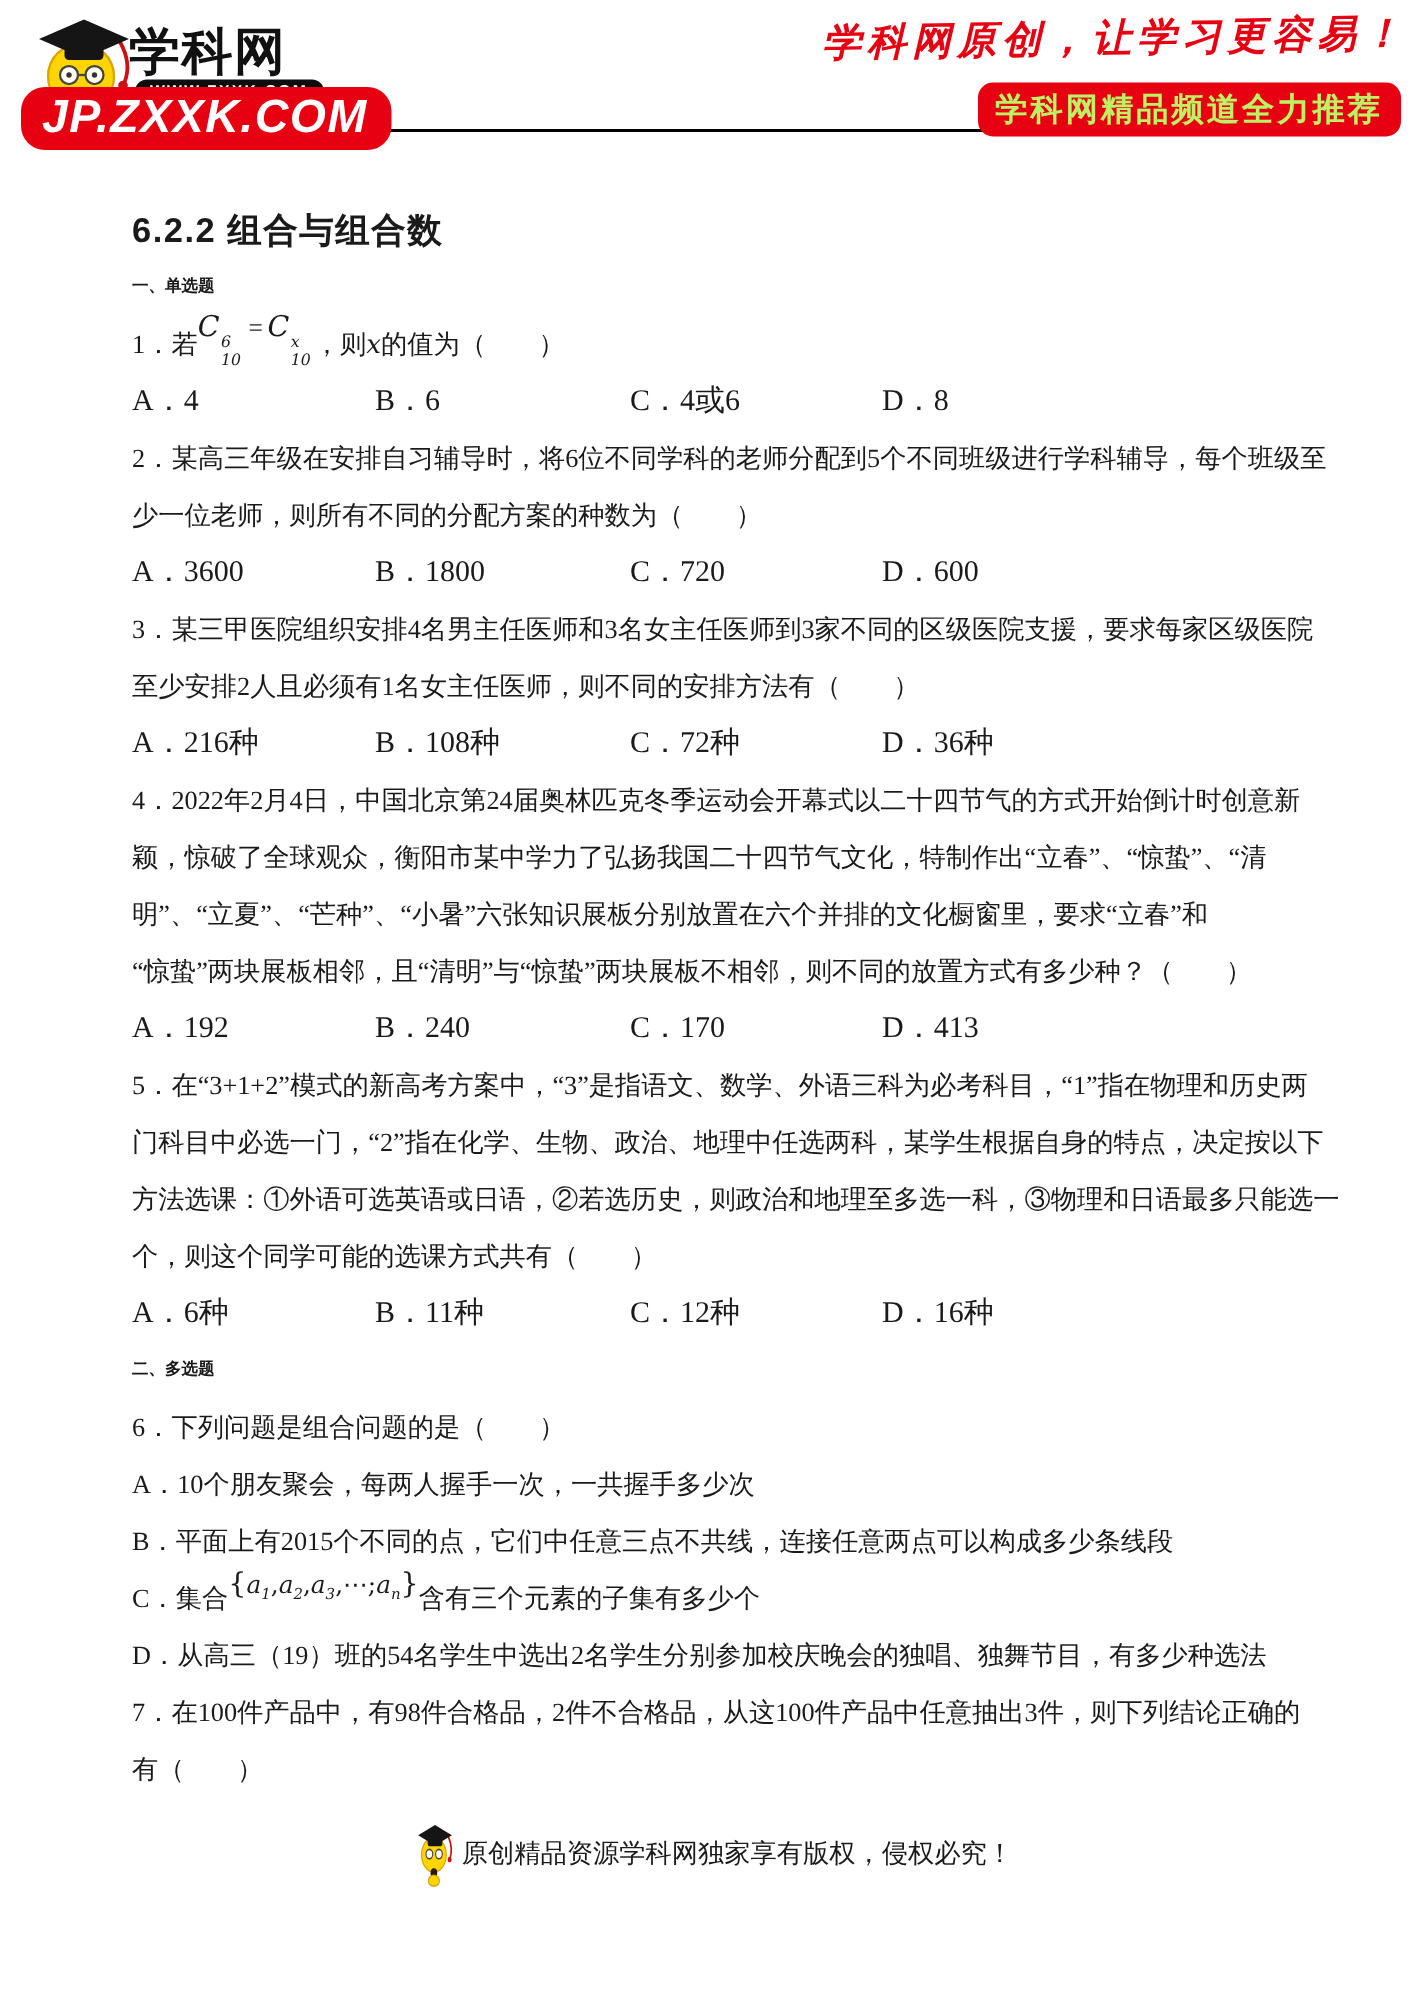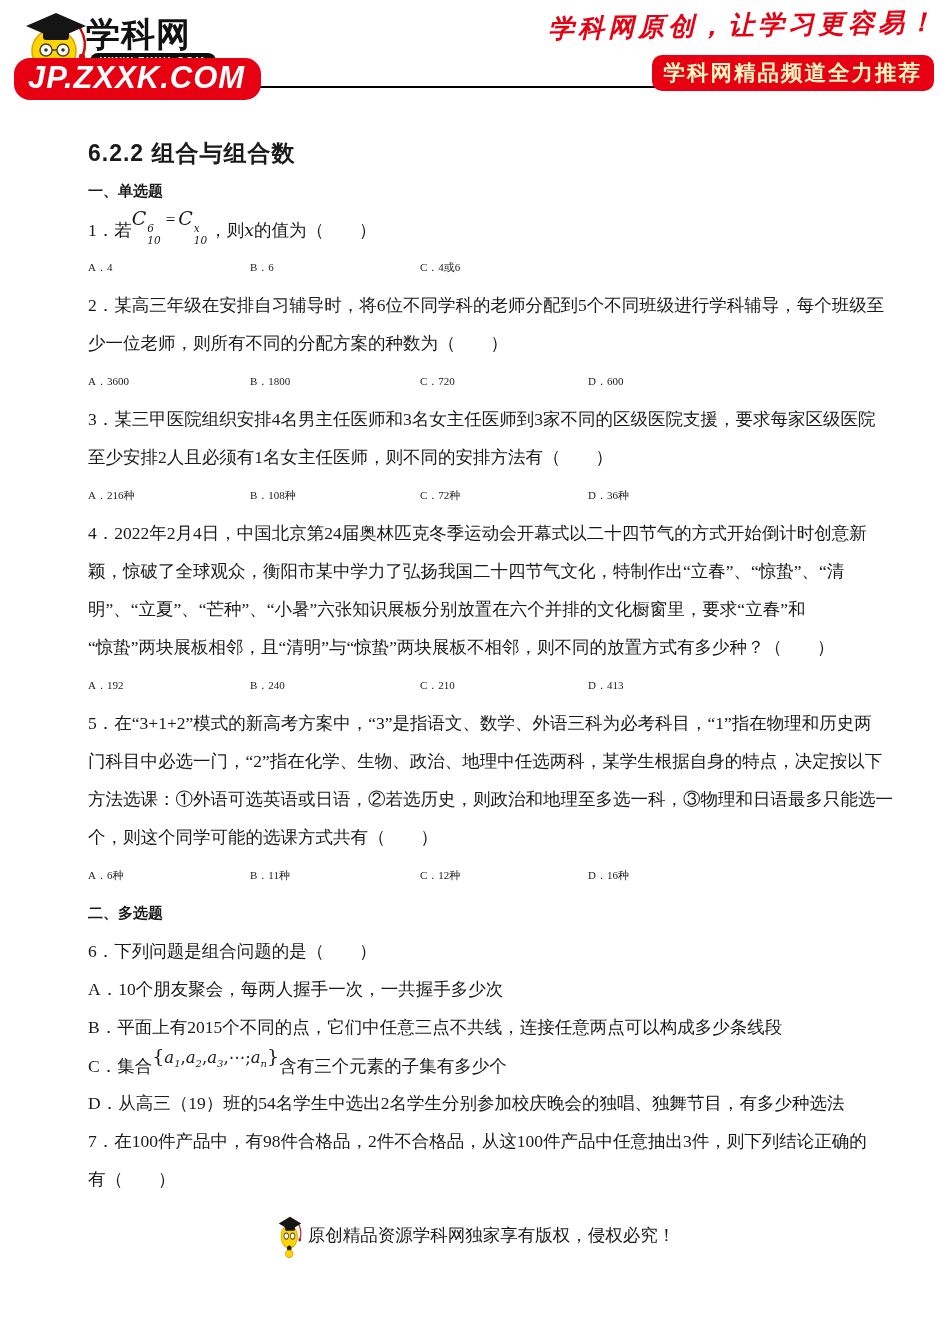--- a/index.html
+++ b/index.html
@@ -31,40 +31,40 @@
     padding:2px 16px 4px 14px; border-radius:16px;
   }
   .slogan{
     position:absolute; right:12px; top:8px; color:#e60012;
     font-family:"DejaVu Serif","Liberation Serif",serif;
     font-weight:bold; font-style:italic; font-size:26px; letter-spacing:4px;
     transform:rotate(-1deg); white-space:nowrap;
   }
   .promo{
     position:absolute; right:16px; top:55px; z-index:2;
-    background:#e60012; color:#fef9c3;
+    background:#e60012; color:#bef264;
     font-family:"Liberation Sans","DejaVu Sans",sans-serif;
     font-weight:bold; font-size:21.5px; letter-spacing:2px;
     padding:3px 12px 4px 12px; border-radius:10px; white-space:nowrap;
   }
   
   .main{padding:0 82px 0 88px;}
   .doc-title{
     font-family:"Liberation Sans","DejaVu Sans",sans-serif;
     font-weight:bold; font-size:23px; text-align:left;
     height:38px; line-height:38px; margin-top:34px; letter-spacing:1px;
   }
   .sec-head{
     font-family:"Liberation Sans","DejaVu Sans",sans-serif;
-    font-weight:bold; font-size:15px; height:38px; line-height:38px; white-space:pre;
+    font-weight:bold; font-size:11px; height:38px; line-height:38px; white-space:pre;
   }
   .line{height:38px; line-height:38px; font-size:17.5px; white-space:pre; overflow:visible;}
   .opts{
     display:grid; grid-template-columns:162px 170px 168px 1fr;
-    height:38px; line-height:38px; font-size:11px;
+    height:38px; line-height:38px; font-size:20px;
   }
   .opt{white-space:pre;}
   
   .raised{position:relative; top:-11px; display:inline-block;}
   .mi{font-style:italic; font-size:19px; font-family:"DejaVu Serif","Liberation Serif",serif;}
   .mo{font-style:normal; margin:0 3px; font-size:17px;}
   .stack{
     display:inline-flex; flex-direction:column; align-items:flex-start;
     font-size:10.5px; line-height:1.15; vertical-align:-7px;
     font-style:italic; margin-left:1px; margin-right:2px;
@@ -120,20 +120,21 @@
 
     <div class="doc-title">6.2.2 组合与组合数</div>
 
     <div class="sec-head">一、单选题</div>
 
     <div class="line"><span>1．若</span><span class="raised"><span class="mi">C</span><span class="stack"><span>6</span><span>10</span></span><span class="mo">=</span><span class="mi">C</span><span class="stack"><span>x</span><span>10</span></span></span><span>，则</span><span class="ivar">x</span><span>的值为（　　）</span></div>
     <div class="opts">
       <span class="opt">A．4</span>
       <span class="opt">B．6</span>
       <span class="opt">C．4或6</span>
+      <span class="opt">D．8</span>
     </div>
 
     <div>
       <div class="line">2．某高三年级在安排自习辅导时，将6位不同学科的老师分配到5个不同班级进行学科辅导，每个班级至</div>
       <div class="line">少一位老师，则所有不同的分配方案的种数为（　　）</div>
     </div>
     <div class="opts">
       <span class="opt">A．3600</span>
       <span class="opt">B．1800</span>
       <span class="opt">C．720</span>
@@ -153,21 +154,21 @@
 
     <div>
       <div class="line">4．2022年2月4日，中国北京第24届奥林匹克冬季运动会开幕式以二十四节气的方式开始倒计时创意新</div>
       <div class="line">颖，惊破了全球观众，衡阳市某中学力了弘扬我国二十四节气文化，特制作出“立春”、“惊蛰”、“清</div>
       <div class="line">明”、“立夏”、“芒种”、“小暑”六张知识展板分别放置在六个并排的文化橱窗里，要求“立春”和</div>
       <div class="line">“惊蛰”两块展板相邻，且“清明”与“惊蛰”两块展板不相邻，则不同的放置方式有多少种？（　　）</div>
     </div>
     <div class="opts">
       <span class="opt">A．192</span>
       <span class="opt">B．240</span>
-      <span class="opt">C．210</span>
+      <span class="opt">C．170</span>
       <span class="opt">D．413</span>
     </div>
 
     <div>
       <div class="line">5．在“3+1+2”模式的新高考方案中，“3”是指语文、数学、外语三科为必考科目，“1”指在物理和历史两</div>
       <div class="line">门科目中必选一门，“2”指在化学、生物、政治、地理中任选两科，某学生根据自身的特点，决定按以下</div>
       <div class="line">方法选课：①外语可选英语或日语，②若选历史，则政治和地理至多选一科，③物理和日语最多只能选一</div>
       <div class="line">个，则这个同学可能的选课方式共有（　　）</div>
     </div>
     <div class="opts">

